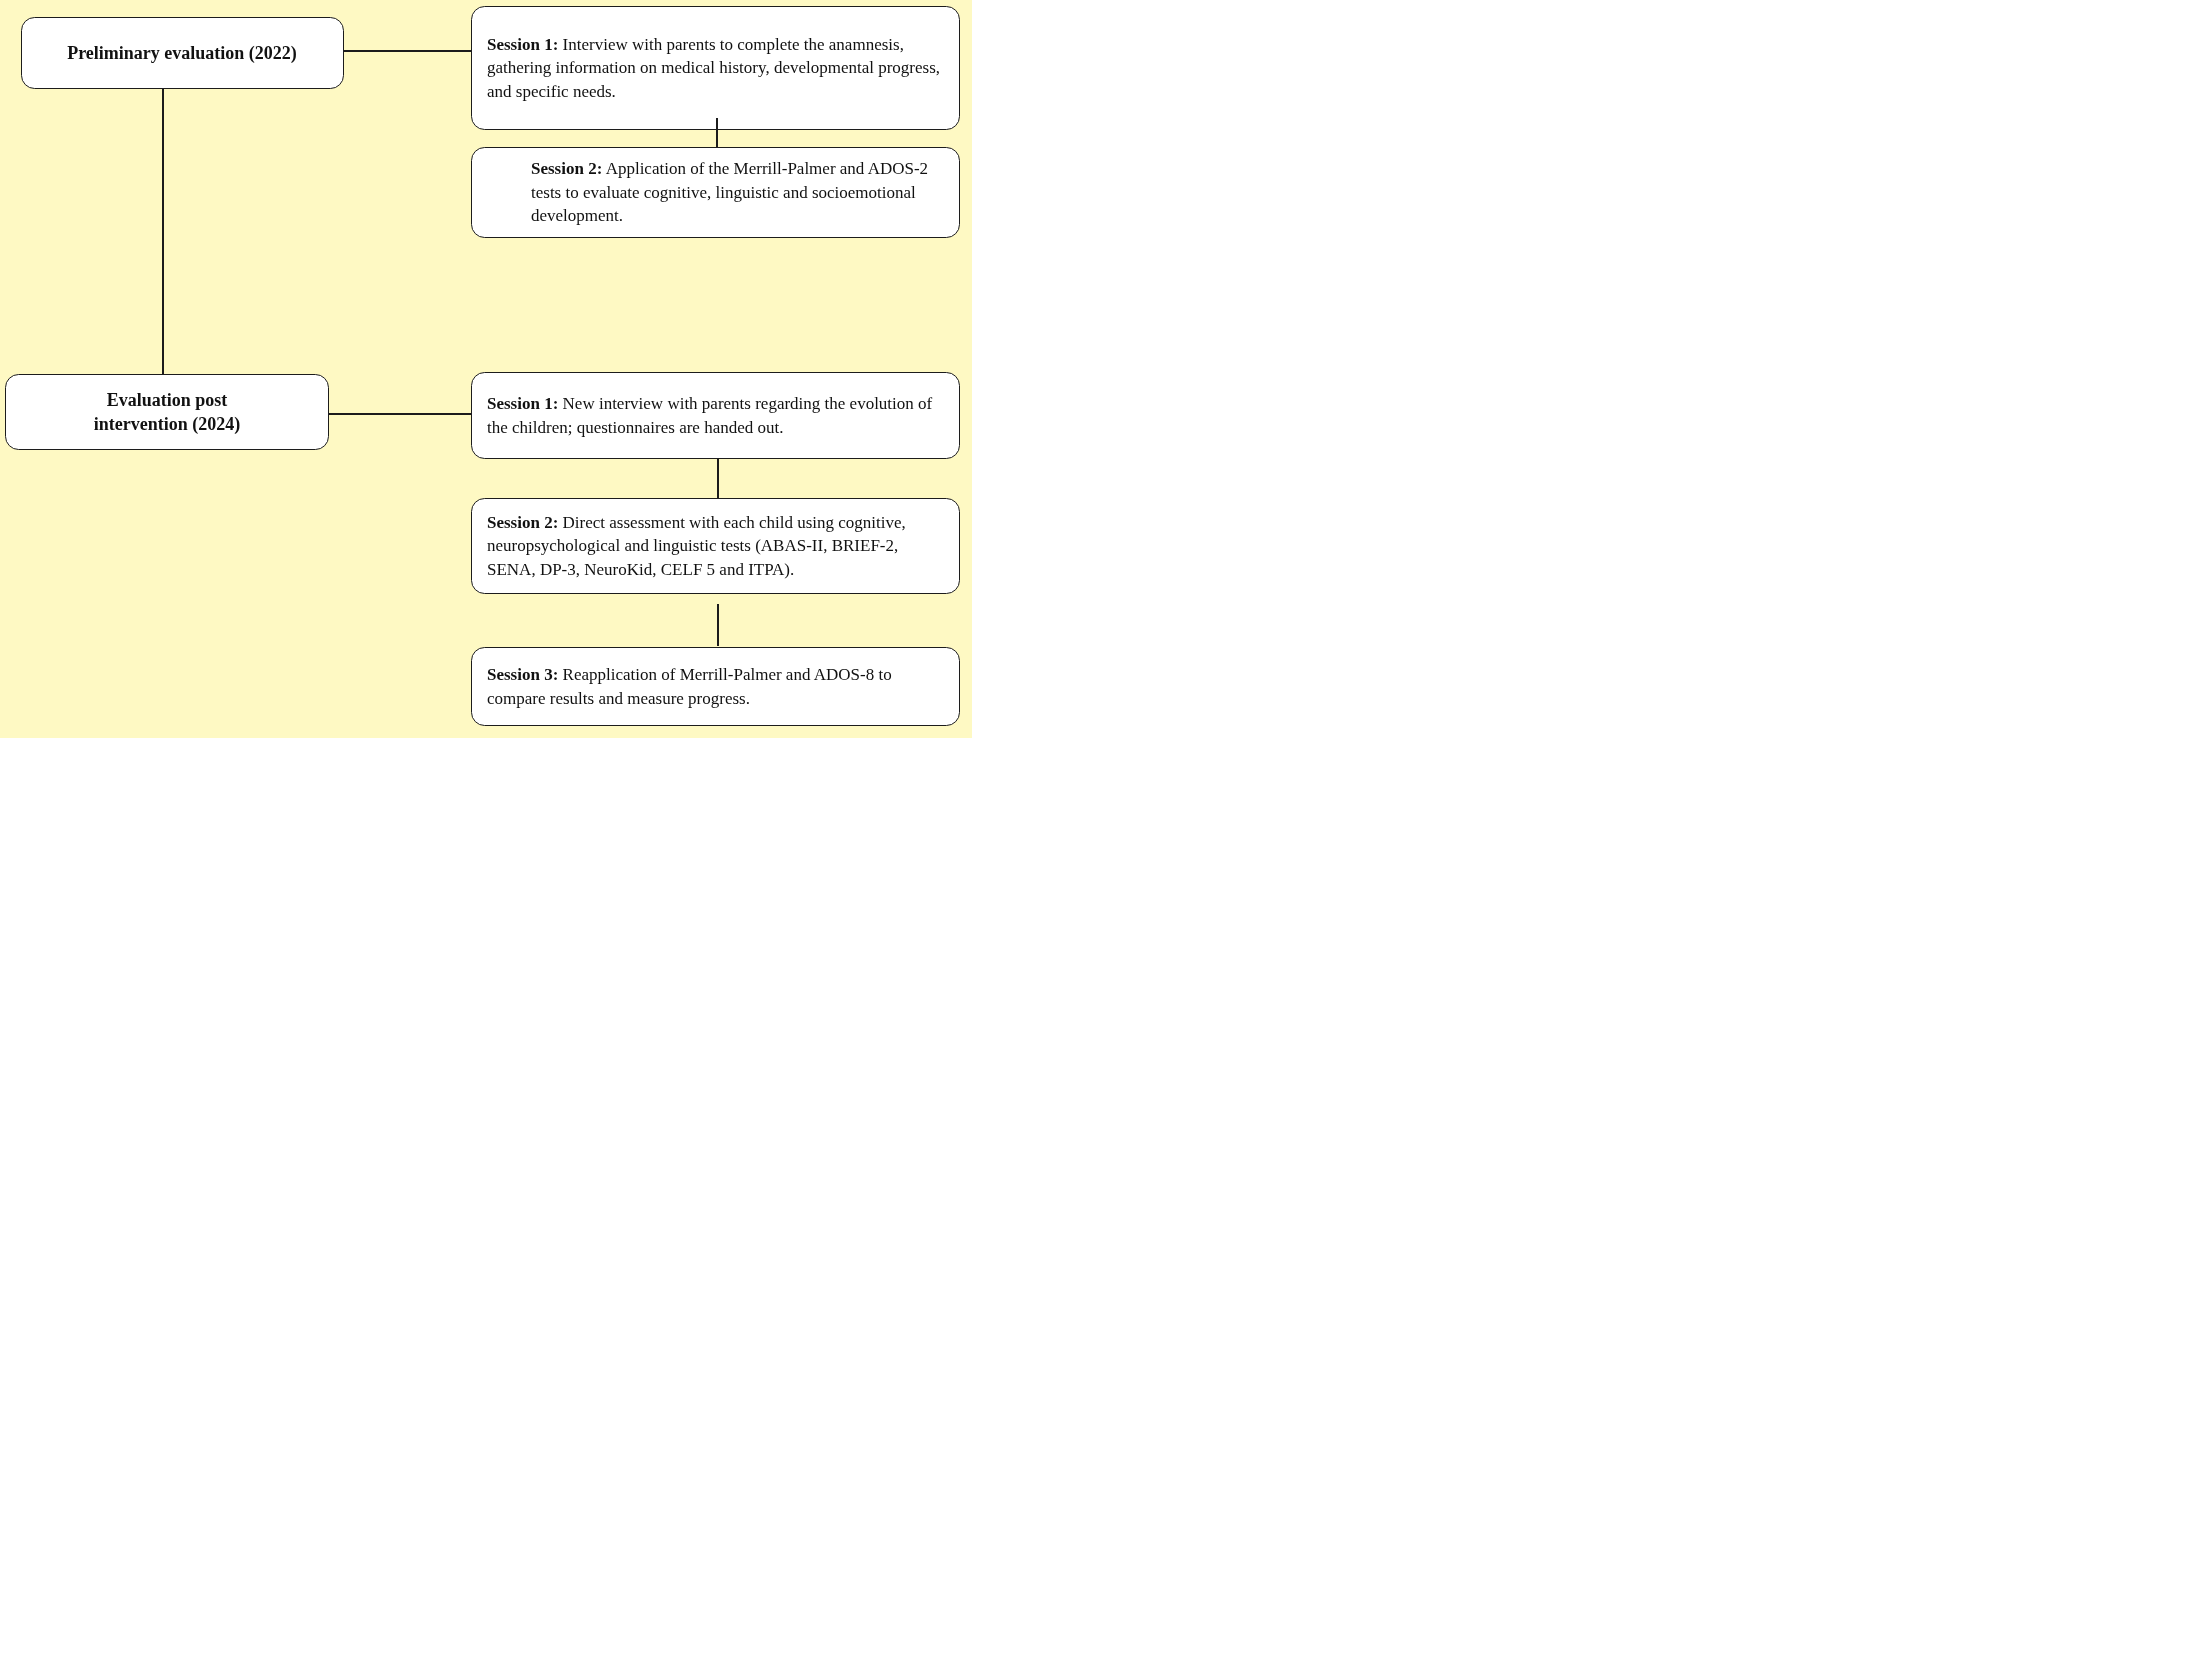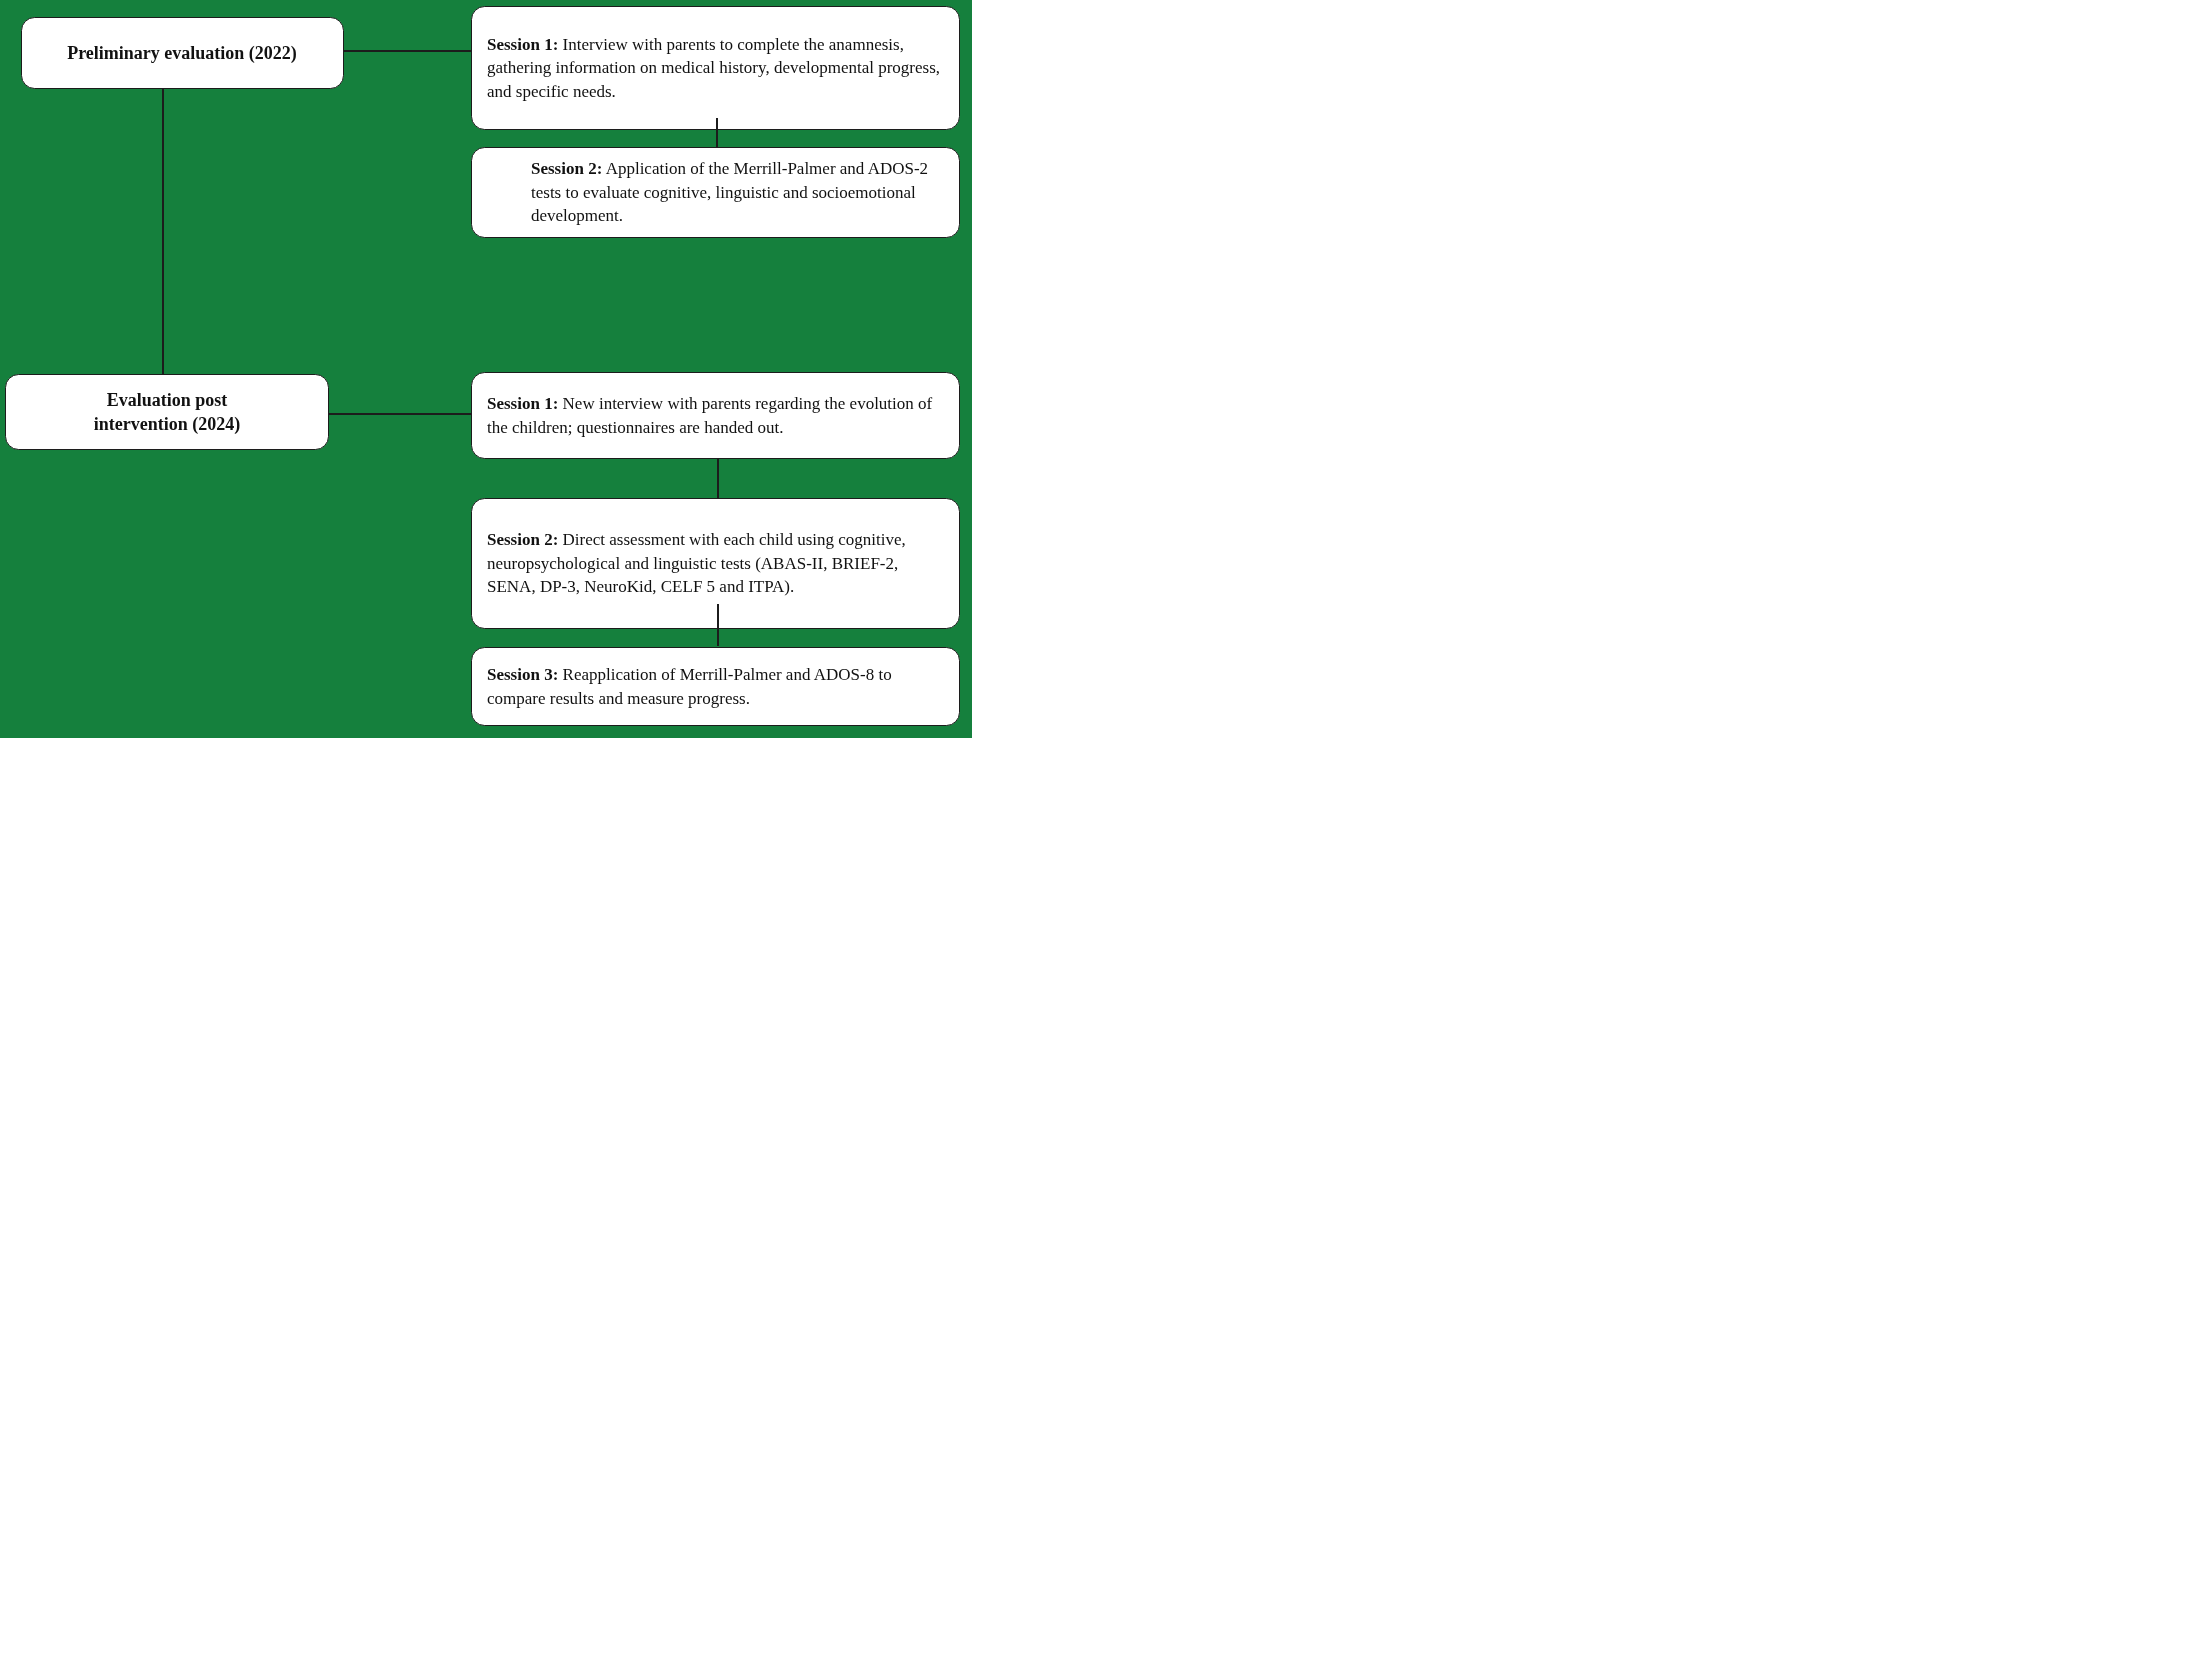--- a/index.html
+++ b/index.html
@@ -6,21 +6,21 @@
     margin: 0;
     padding: 0;
     background: #ffffff;
     font-family: "Liberation Serif", "DejaVu Serif", serif;
     color: #111111;
   }
   .canvas {
     position: relative;
     width: 972px;
     height: 738px;
-    background: #15803d;
+    background: #fef9c3;
     overflow: hidden;
   }
   .box {
     position: absolute;
     border: 1.9px solid #1c1c1c;
     border-radius: 13.6px;
     background: #ffffff;
     box-sizing: border-box;
   }
   .phase-box {
@@ -94,21 +94,21 @@
 
   <div class="box session-box" style="left:471px; top:372px; width:489px; height:87px;">
     <p class="session-text">
       <b>Session 1:</b>
       <span>New interview with parents regarding the evolution of the children; questionnaires are handed out.</span>
     </p>
   </div>
 
   <div class="connector" style="left:717px; top:459px; width:1.9px; height:39px;"></div>
 
-  <div class="box session-box" style="left:471px; top:498px; width:489px; height:131px;">
+  <div class="box session-box" style="left:471px; top:498px; width:489px; height:96px;">
     <p class="session-text">
       <b>Session 2:</b>
       <span>Direct assessment with each child using cognitive, neuropsychological and linguistic tests (ABAS-II, BRIEF-2, SENA, DP-3, NeuroKid, CELF 5 and ITPA).</span>
     </p>
   </div>
 
   <div class="connector" style="left:717px; top:604px; width:1.9px; height:42px;"></div>
 
   <div class="box session-box" style="left:471px; top:647px; width:489px; height:79px;">
     <p class="session-text">

